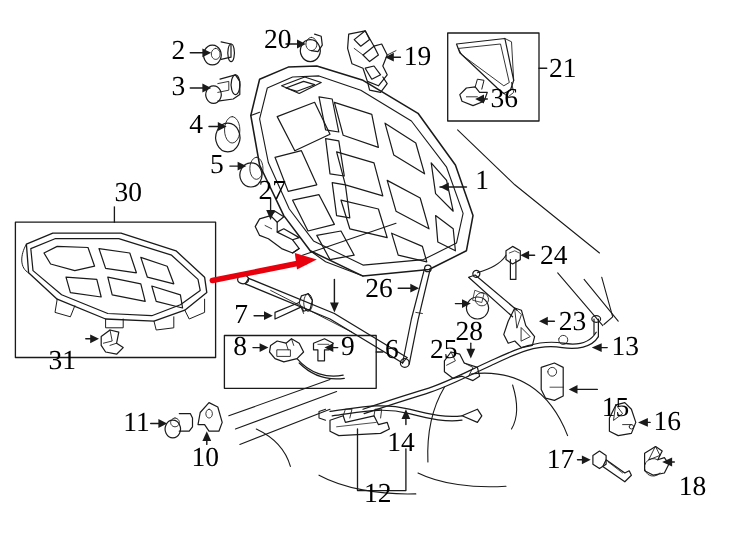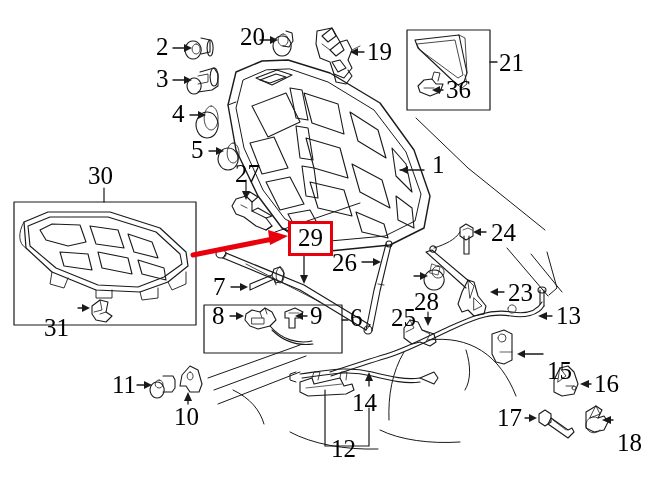--- a/index.html
+++ b/index.html
@@ -371,18 +371,17 @@
   <span class="lbl" style="left:367px; top:39px;">19</span>
   <span class="lbl" style="left:240px; top:24px;">20</span>
   <span class="lbl" style="left:499px; top:50px;text-align:right;">21</span>
   <span class="lbl" style="left:446px; top:77px;">36</span>
   <span class="lbl" style="left:508px; top:280px;">23</span>
   <span class="lbl" style="left:491px; top:220px;">24</span>
   <span class="lbl" style="left:391px; top:264px;margin-top:41px;">25</span>
   <span class="lbl" style="left:332px; top:250px;">26</span>
   <span class="lbl" style="left:235px; top:161px;">27</span>
   <span class="lbl" style="left:414px; top:289px;">28</span>
-  <span class="lbl" style="left:88px; top:163px;">30</span>
+  <span class="lbl" style="left:104px; top:163px;">30</span>
   <span class="lbl" style="left:44px; top:295px;margin-top:20px;">31</span>
 
-  <span class="lbl-hi" style="left:288px; top:221px;">29</span>
 
 </div>
 
 </body></html>

